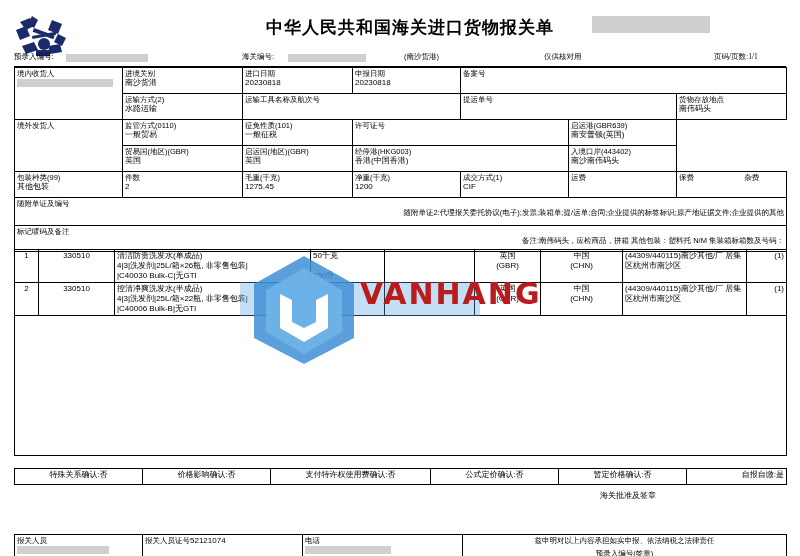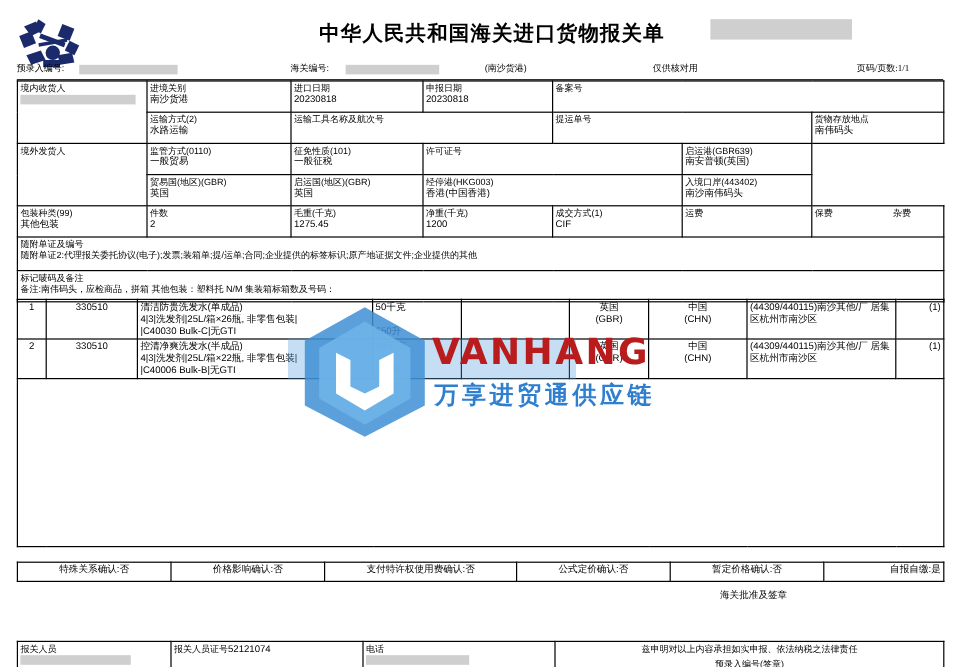--- a/index.html
+++ b/index.html
@@ -32,21 +32,21 @@
   .toprow .cell{position:absolute;top:0;}
   .hr1{position:absolute;left:14px;top:66px;width:772px;height:1px;background:#000;}
 
   
   .wm{position:absolute;left:250px;top:258px;width:430px;height:110px;pointer-events:none;}
   .wm-hex{position:absolute;left:0px;top:-4px;width:108px;height:112px;}
   .wm-text1{position:absolute;left:110px;top:18px;font-size:30px;font-weight:bold;color:#b91c1c;letter-spacing:2px;font-family:"DejaVu Sans",sans-serif;}
   .wm-text2{position:absolute;left:112px;top:58px;font-size:20px;font-weight:bold;color:#2f7fd0;letter-spacing:3px;font-family:"DejaVu Sans",sans-serif;}
   .wm-band{position:absolute;left:-10px;top:24px;width:240px;height:34px;background:rgba(90,160,220,.35);}
 
-  .footnote{font-size:7.5px;}
+  .footnote{font-size:7.5px;text-align:right;}
 </style>
 </head>
 <body>
 
 <div class="sheet">
 
   <svg class="logo" viewBox="0 0 56 46">
     <g fill="#1b2a6b">
       <path d="M6 8 L16 4 L20 12 L12 16 Z"></path>
       <path d="M2 16 L12 12 L16 22 L6 26 Z"></path>
@@ -348,16 +348,15 @@
   <div style="position:absolute;left:600px;top:490px;font-size:8px;">海关批准及签章</div>
 
   <div class="wm">
     <div class="wm-band"></div>
     <svg class="wm-hex" viewBox="0 0 108 112">
       <polygon points="54,2 104,30 104,84 54,110 4,84 4,30" fill="#3e8fd4" opacity="0.85"></polygon>
       <polygon points="54,14 92,36 92,78 54,100 16,78 16,36" fill="#6fb4e8" opacity="0.9"></polygon>
       <path d="M30 40 L30 74 L54 88 L78 74 L78 40 L66 46 L66 68 L54 74 L42 68 L42 46 Z" fill="#ffffff"></path>
     </svg>
     <div class="wm-text1">VANHANG</div>
-    <div class="wm-text2">万享进贸通供应链</div>
   </div>
 
 </div>
 
 </body></html>

